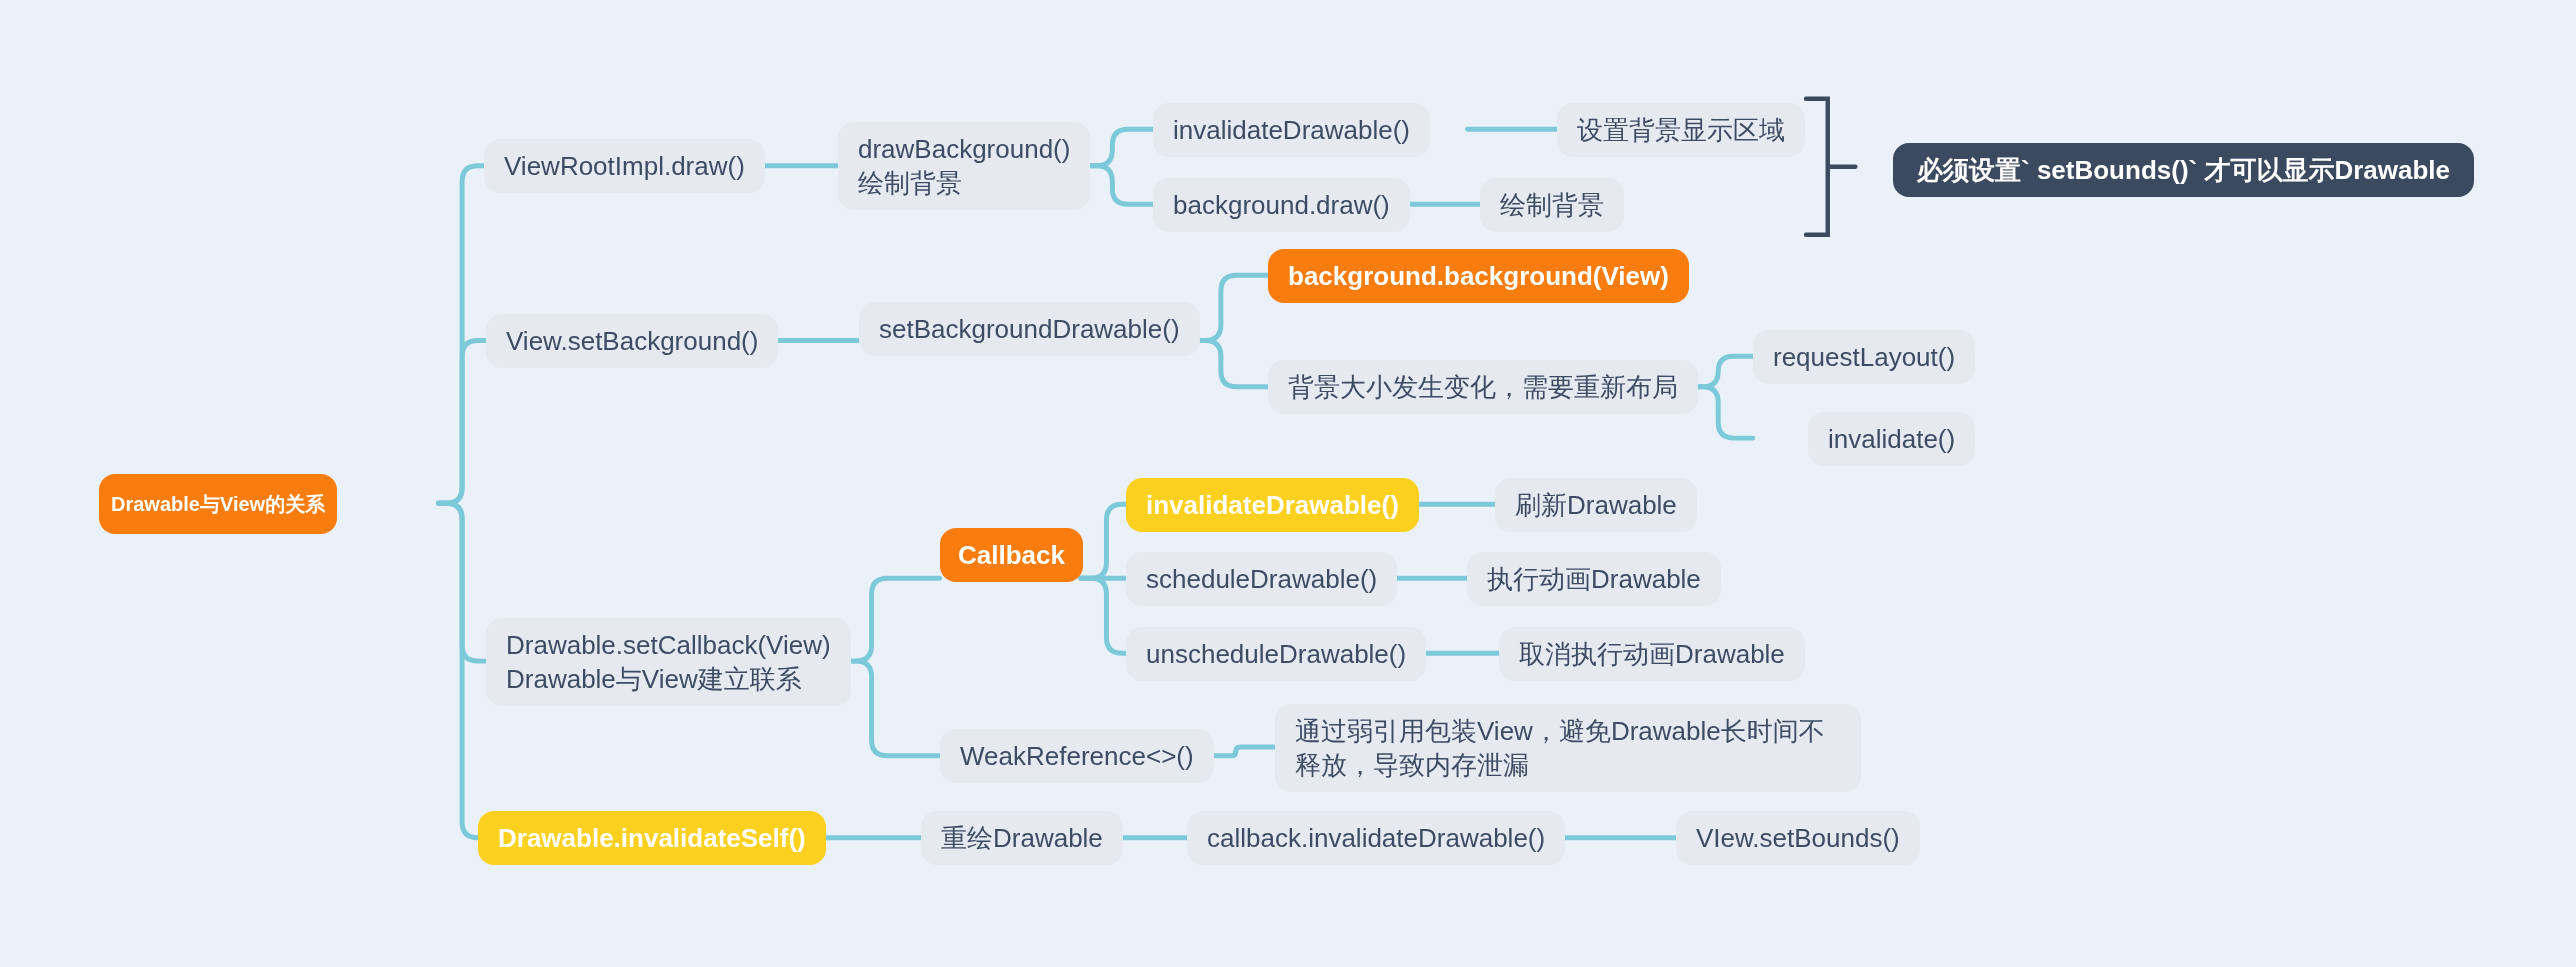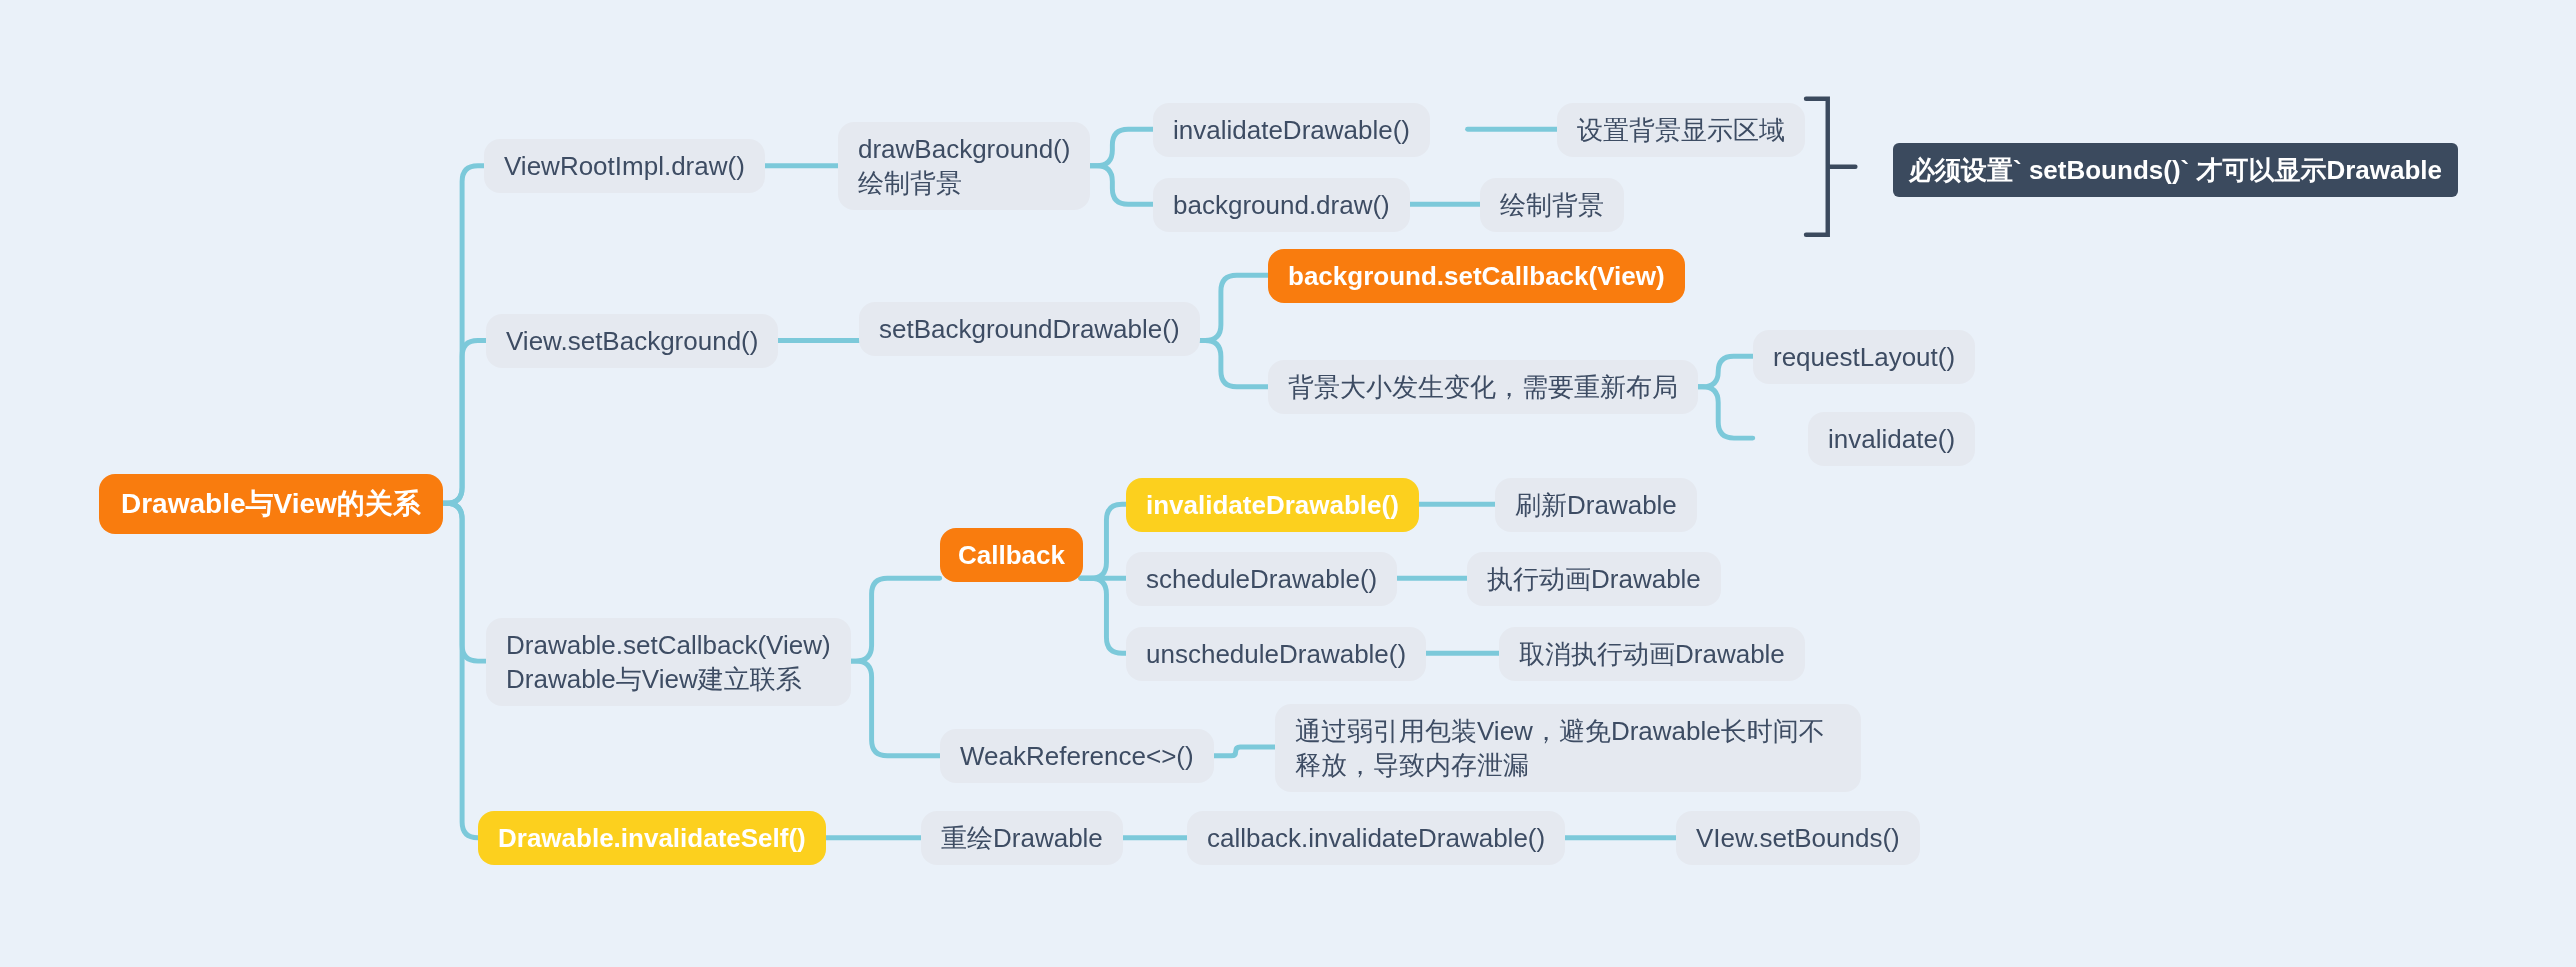--- a/index.html
+++ b/index.html
@@ -17,25 +17,25 @@
     background:var(--node-bg,#e5e9f0);
     color:var(--node-text,#3d4c63);
     border-radius:16px;
     padding:10px 20px;
     font-size:26px;font-weight:500;line-height:34px;
     white-space:nowrap;
   }
   .node span{display:block;}
   .node.orange{background:var(--orange,#f97c0e);color:#fff;font-weight:800;}
   .node.yellow{background:var(--yellow,#fcd01e);color:#fff;font-weight:800;}
-  .node.dark{background:var(--dark-note-bg,#3b4a5e);color:#fff;font-weight:700;padding:10px 16px;border-radius:6px;}
+  .node.dark{background:var(--dark-note-bg,#3b4a5e);color:#fff;font-weight:700;padding:10px 24px;border-radius:16px;}
   .node.root{
     background:var(--orange,#f97c0e);color:#fff;
-    font-weight:800;font-size:28px;line-height:36px;
-    padding:12px 22px;border-radius:16px;
+    font-weight:800;font-size:20px;line-height:36px;
+    padding:12px 12px;border-radius:16px;
   }
   .node.wrap{white-space:normal;width:586px;}
 </style>
 </head>
 <body>
 
 <div class="canvas">
 
   <svg class="edges" id="edges" viewBox="0 0 2610 980" xmlns="http://www.w3.org/2000/svg">
     <path d="M1830 100 L1852 100 L1852 238 L1830 238 M1852 169 L1880 169" fill="none" stroke="#3b4a5e" stroke-width="4.5" stroke-linecap="round"></path>
@@ -83,21 +83,21 @@
   <div class="node" id="nd-bgdraw" style="left:1153px;top:178px">background.draw()</div>
 
   <div class="node" id="nd-drawbg2" style="left:1480px;top:178px">绘制背景</div>
 
   <div class="node dark" id="nd-note" style="left:1893px;top:143px">必须设置` setBounds()` 才可以显示Drawable</div>
 
   <div class="node" id="nd-viewsetbg" style="left:486px;top:314px">View.setBackground()</div>
 
   <div class="node" id="nd-setbgdrawable" style="left:859px;top:302px">setBackgroundDrawable()</div>
 
-  <div class="node orange" id="nd-bgsetcallback" style="left:1268px;top:249px">background.setCallback(View)</div>
+  <div class="node orange" id="nd-bgsetcallback" style="left:1268px;top:249px">background.background(View)</div>
 
   <div class="node" id="nd-bgsizechange" style="left:1268px;top:360px">背景大小发生变化，需要重新布局</div>
 
   <div class="node" id="nd-requestlayout" style="left:1753px;top:330px">requestLayout()</div>
 
   <div class="node" id="nd-invalidate" style="left:1808px;top:412px">invalidate()</div>
 
   <div class="node" id="nd-drawablesetcb" style="left:486px;top:618px">
     <span>Drawable.setCallback(View)</span>
     <span>Drawable与View建立联系</span>

